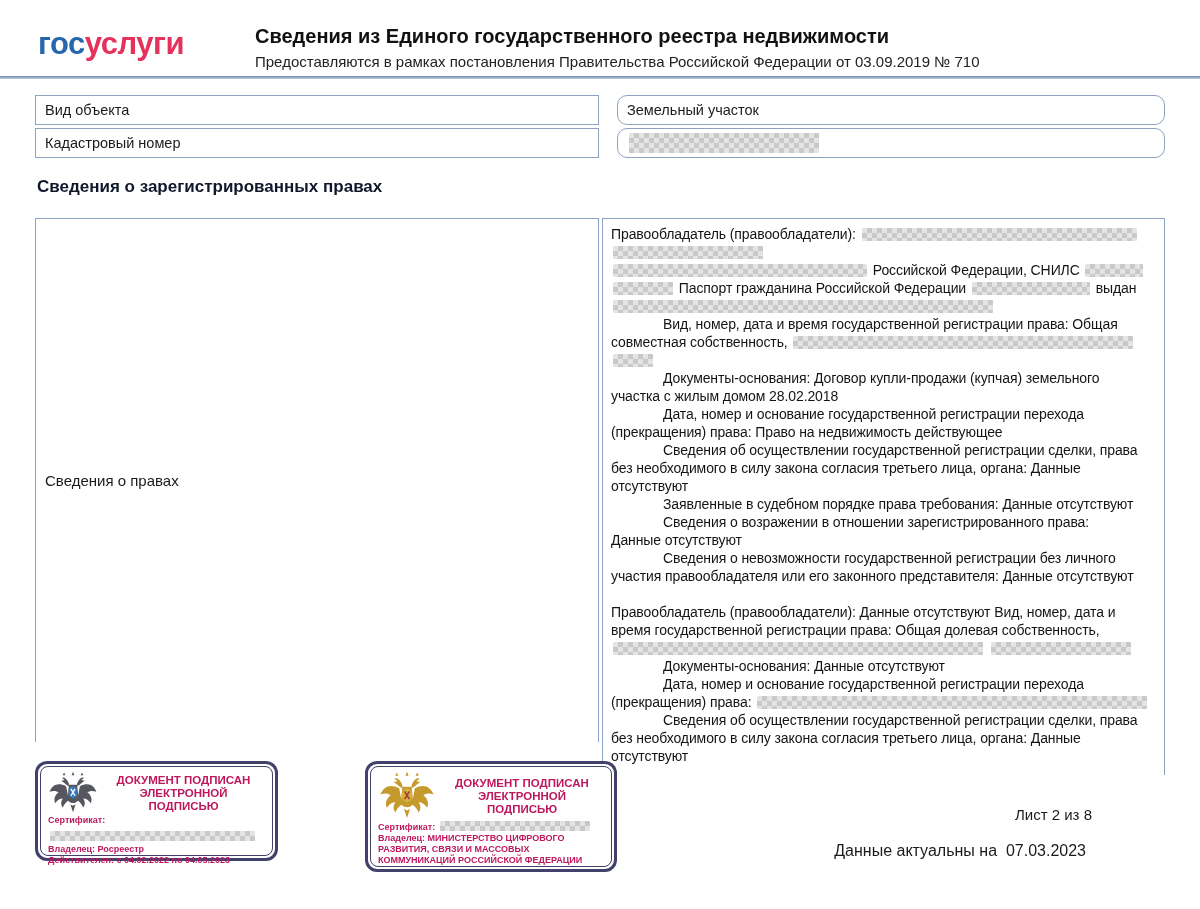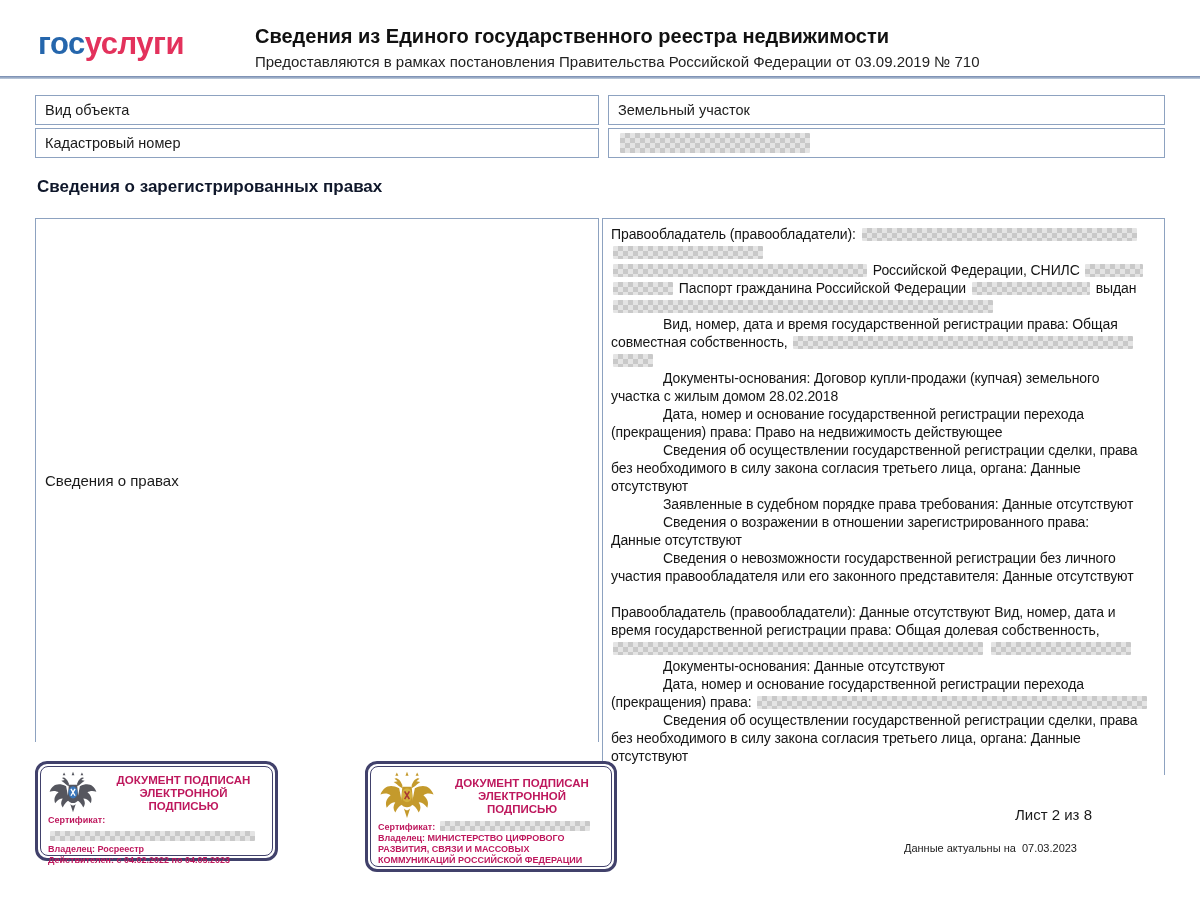--- a/index.html
+++ b/index.html
@@ -10,25 +10,25 @@
   .logo{position:absolute;left:38px;top:26px;font-size:31px;font-weight:bold;letter-spacing:-0.5px;}
   .logo .p1{color:#2566ac;}
   .logo .p2{color:#e3325c;}
   .doc-title{position:absolute;left:255px;top:25px;font-size:20px;font-weight:bold;color:#111;}
   .doc-subtitle{position:absolute;left:255px;top:53px;font-size:15px;color:#222;}
   .header-rule{position:absolute;left:0;top:76px;width:1200px;height:3px;
                background:linear-gradient(#7288ad,#c2cede);}
 
   
   .object-table{position:absolute;left:35px;top:95px;width:1130px;}
-  .otr{display:flex;gap:9px;margin-bottom:3px;}
+  .otr{display:flex;gap:18px;margin-bottom:3px;}
   .otc{border:1.5px solid #8da2c0;box-sizing:border-box;height:30px;display:flex;align-items:center;
        padding:2px 9px;font-size:14.5px;background:#fff;}
   .otc.lab{width:564px;}
-  .otc.val{flex:1;}
+  .otc.val{flex:1;border-radius:10px;}
 
   
   .section-heading{position:absolute;left:37px;top:177px;font-size:17px;font-weight:bold;color:#0f172a;}
   .main-table{position:absolute;left:35px;top:218px;width:1130px;display:flex;gap:3px;align-items:flex-start;}
   .left-cell{width:564px;height:524px;border:1.5px solid #8da2c0;border-bottom:none;box-sizing:border-box;
              display:flex;align-items:center;padding:0 9px;font-size:15px;}
   .right-cell{width:563px;min-height:532px;border:1.5px solid #8da2c0;border-bottom:none;box-sizing:border-box;
               padding:6px 8px 10px 8px;}
   .rt{margin:0;font-size:14px;line-height:18px;letter-spacing:-0.1px;color:#141414;}
   .rt.ind{text-indent:52px;}
@@ -52,21 +52,21 @@
   .eagle{display:block;}
   .eagle-gray{color:#55565e;}
   .eagle-gray .shield{fill:#3a77bb;}
   .eagle-gray .shield-mark{stroke:#ffffff;fill:none;}
   .eagle-gold{color:#c49a2c;}
   .eagle-gold .shield{fill:#d4b13e;}
   .eagle-gold .shield-mark{stroke:#a83832;fill:none;}
 
   
   .sheet-info{position:absolute;top:806px;right:108px;font-size:15px;white-space:pre;}
-  .actual-info{position:absolute;top:842px;right:123px;font-size:11px;white-space:pre;}
+  .actual-info{position:absolute;top:842px;right:114px;font-size:16px;white-space:pre;}
 </style>
 </head>
 <body>
 
 <div class="page">
 
   <div class="logo">
     <span class="p1">гос</span><span class="p2">услуги</span>
   </div>
   <div class="doc-title">Сведения из Единого государственного реестра недвижимости</div>

